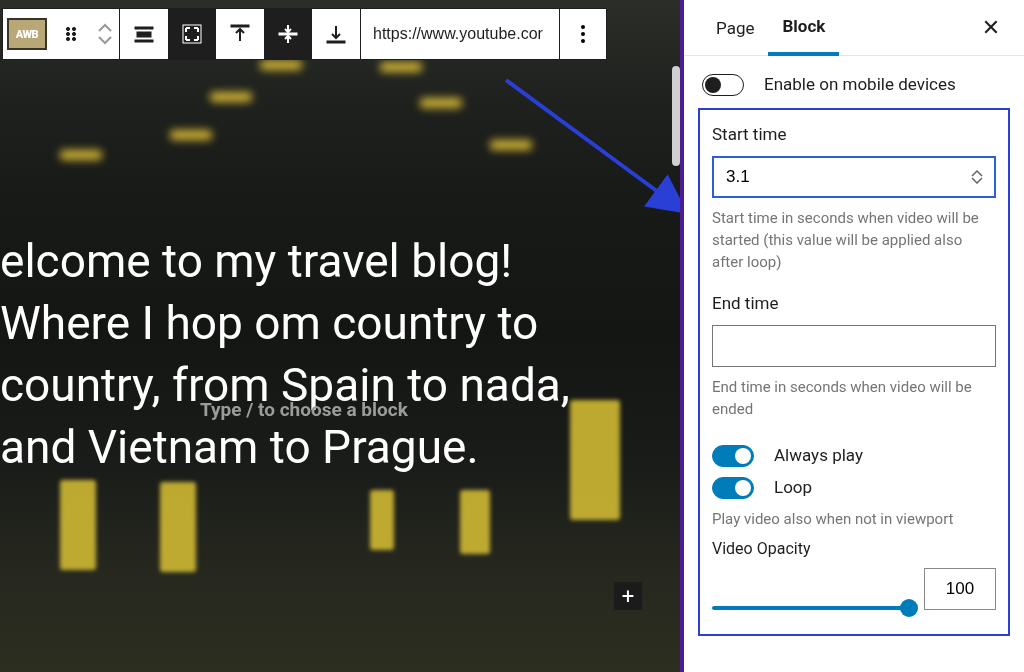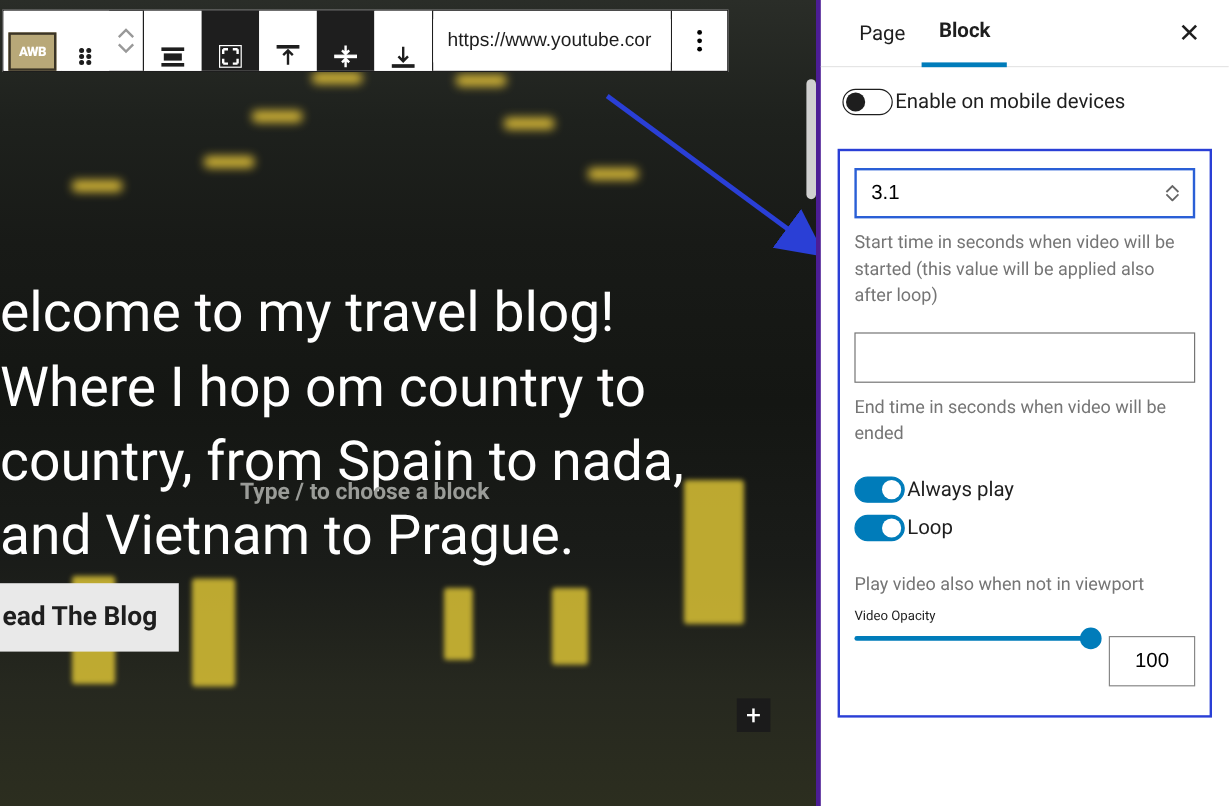--- a/index.html
+++ b/index.html
@@ -32,21 +32,21 @@
     .p4{top:490px;left:460px;width:30px;height:64px}.p5{top:400px;right:60px;width:50px;height:120px}
     
     
     .block-toolbar {
       position:absolute; top:8px; left:2px;
       display:flex; background:#fff; border:1px solid #1e1e1e; height:52px;
       z-index:5;
     }
     .tool-group { display:flex; align-items:center; border-right:1px solid #1e1e1e; }
     .tool-btn {
-      width:48px; height:50px; display:flex; align-items:flex-end; justify-content:center;
+      width:48px; height:50px; display:flex; align-items:center; justify-content:center;
       cursor:pointer; background:#fff; color:#1e1e1e;
     }
     .tool-btn svg { width:24px; height:24px; fill:currentColor; stroke:currentColor; }
     .tool-btn.dark { background:#1e1e1e; color:#fff; }
     .tool-btn.narrow { width:40px; }
     .awb-chip {
       width:40px; height:32px; background:#b8a878; display:flex; align-items:center; justify-content:center;
       font-size:11px; font-weight:900; color:#fff; letter-spacing:-.5px;
       position:relative; border:2px solid #3a3426;
     }
@@ -89,21 +89,21 @@
     }
     .tabs {
       display:flex; align-items:center; padding:0 18px; height:56px; border-bottom:1px solid #e5e5e5;
     }
     .tab { padding:0 14px; height:56px; display:flex; align-items:center; color:#1e1e1e; cursor:pointer; font-size:17px;}
     .tab.active { font-weight:700; border-bottom:4px solid #007cba; height:56px; }
     .close-panel { margin-left:auto; font-size:22px; cursor:pointer; width:30px; text-align:center;}
     
     .sidebar-body { flex:1; overflow:auto; padding:14px 18px; }
     
-    .toggle-row { display:flex; align-items:center; gap:2px; padding:4px 0 28px 0; }
+    .toggle-row { display:flex; align-items:flex-start; gap:20px; padding:4px 0 12px 0; }
     .switch {
       width:42px; height:22px; border:1.5px solid #1e1e1e; border-radius:22px; position:relative; cursor:pointer;
       background:#fff;
     }
     .switch .knob { position:absolute; left:2px; top:2px; width:16px; height:16px; border-radius:50%; background:#1e1e1e;}
     .switch.on { background:#007cba; border-color:#007cba;}
     .switch.on .knob { left:auto; right:2px; background:#fff;}
     .toggle-label { font-size:17px; }
     
     .highlight-box {
@@ -115,33 +115,33 @@
       width:100%; height:42px; border:1px solid #757575; padding:0 12px; font-size:17px;
     }
     .text-input.focus { border:2px solid #2a5fd6; }
     .num-input-wrap { position:relative; }
     .stepper {
       position:absolute; right:8px; top:50%; transform:translateY(-50%);
       width:18px; height:22px; display:flex; flex-direction:column; justify-content:center; color:#555;
     }
     .help { color:#757575; font-size:15px; line-height:1.45; margin-top:10px;}
     
-    .slider-row { display:flex; align-items:flex-start; gap:14px; margin-top:10px;}
+    .slider-row { display:flex; align-items:flex-end; gap:14px; margin-top:10px;}
     .slider-track {
       flex:1; height:4px; background:#007cba; position:relative; border-radius:2px;
     }
     .slider-thumb {
       position:absolute; right:-8px; top:50%; transform:translateY(-50%);
       width:18px; height:18px; border-radius:50%; background:#007cba;
     }
     .slider-value {
       width:72px; height:42px; border:1px solid #888; text-align:center; font-size:17px;
     }
     
-    .heading { font-size:11px; margin-bottom:0; }
+    .heading { font-size:16px; margin-bottom:0; }
   </style>
 </head>
 <body>
 
 <div class="editor-area">
   <div class="bg-deco">
     <div class="light l1"></div>
       <div class="light l2"></div>
       <div class="light l3"></div>
     <div class="light l4"></div>
@@ -219,21 +219,20 @@
       <svg width="20" height="24" viewBox="0 0 20 24">
           <circle cx="10" cy="5" r="2"></circle>
           <circle cx="10" cy="12" r="2"></circle>
           <circle cx="10" cy="19" r="2"></circle>
         </svg>
     </div>
   </div>
 
   <div class="hero-text">elcome to my travel blog! Where I hop om country to country, from Spain to nada, and Vietnam to Prague.</div>
   <div class="choose-block">Type / to choose a block</div>
-  <div class="cta-btn">ead The Blog</div>
   <div class="add-block-btn">
     <span>+</span>
   </div>
   <div class="scrollbar-track"></div>
 
   <svg class="arrow" viewBox="0 0 200 150">
     <defs>
         <marker id="ah" markerWidth="12" markerHeight="12" refX="10" refY="5" orient="auto">
       <path d="M0 0 L10 5 L0 10 z" fill="#2a3fd6"></path>
         </marker>
@@ -256,35 +255,37 @@
     <div class="toggle-row">
       <div class="switch">
           <div class="knob"></div>
         </div>
       <span class="toggle-label">Enable on mobile devices</span>
     </div>
 
     <div class="highlight-box">
 
       <div class="field">
+        <label class="field-label">Start time</label>
         <div class="num-input-wrap">
           <input class="text-input focus" value="3.1" style="">
           <div class="stepper">
             <svg width="14" height="7" viewBox="0 0 14 7">
                 <path d="M2 6 L7 1 L12 6" stroke="#666" stroke-width="1.5" fill="none"></path>
               </svg>
             <svg width="14" height="7" viewBox="0 0 14 7">
                 <path d="M2 1 L7 6 L12 1" stroke="#666" stroke-width="1.5" fill="none"></path>
               </svg>
           </div>
         </div>
         <div class="help">Start time in seconds when video will be started (this value will be applied also after loop)</div>
       </div>
 
       <div class="field">
+        <label class="field-label">End time</label>
         <input class="text-input" value="" style="">
         <div class="help">End time in seconds when video will be ended</div>
       </div>
 
       <div class="toggle-row" style="padding-bottom:6px">
         <div class="switch on">
             <div class="knob"></div>
           </div>
         <span class="toggle-label">Always play</span>
       </div>

